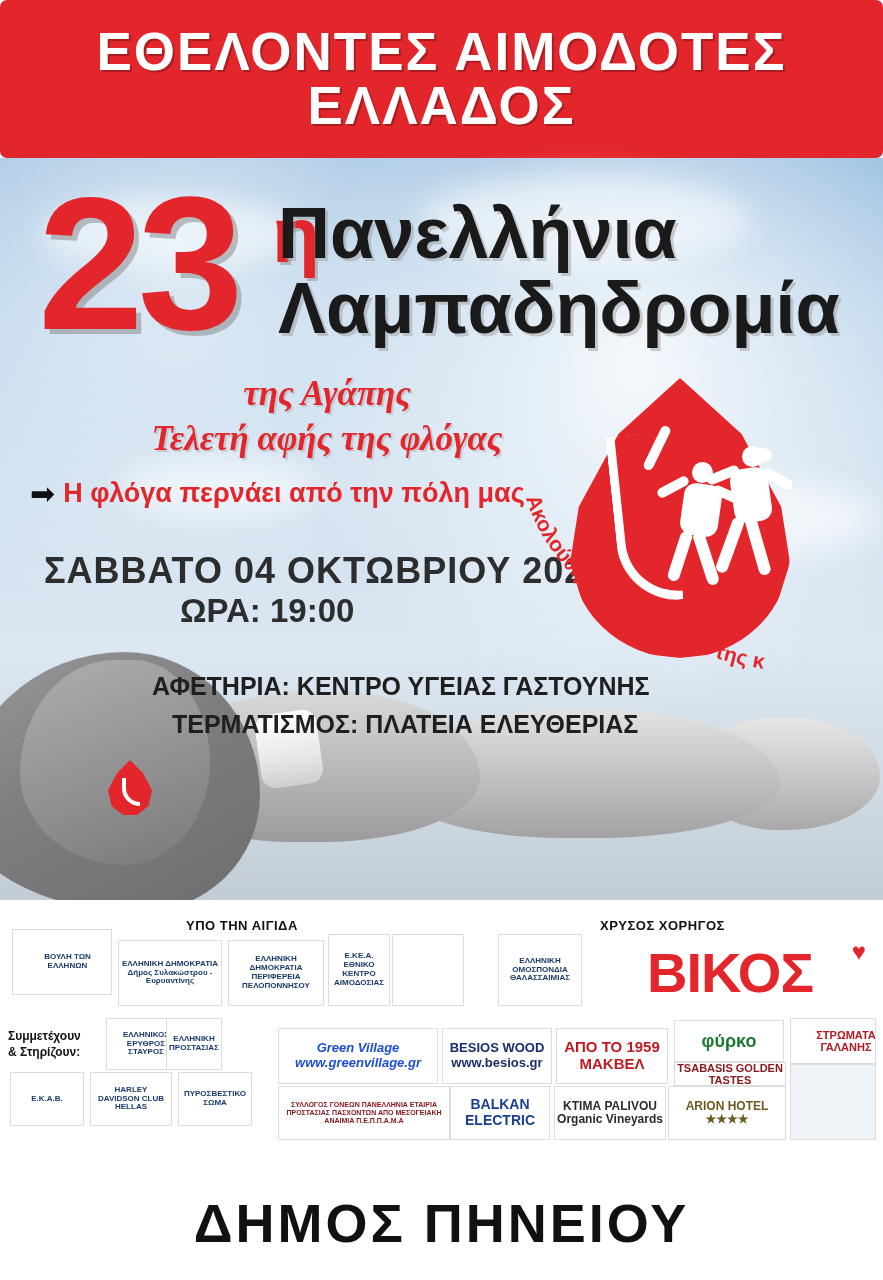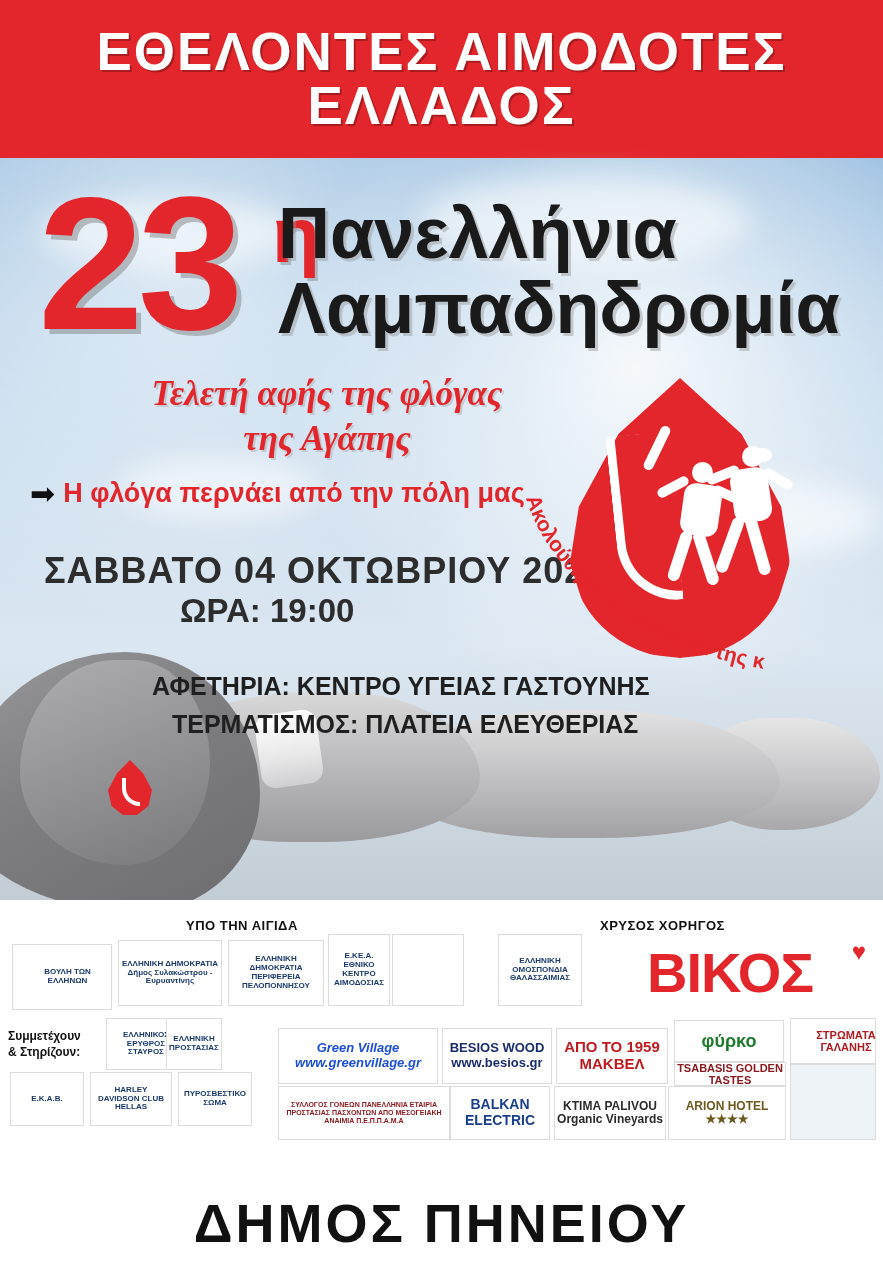--- a/index.html
+++ b/index.html
@@ -22,20 +22,21 @@
   .header-band {
     position: absolute;
     left: 0; top: 0;
     width: 883px;
     height: 158px;
     background: #e3262b;
     display: flex;
     flex-direction: column;
     align-items: center;
     justify-content: center;
+    border-radius: 7px;
   }
   .header-band .line {
     color: #ffffff;
     font-weight: bold;
     font-size: 53px;
     letter-spacing: 2px;
     line-height: 1.02;
     text-align: center;
     white-space: nowrap;
     text-shadow: 2px 2px 0 rgba(0,0,0,0.25);
@@ -399,22 +400,22 @@
   </div>
 
   <div class="big-23">23</div>
   <div class="suffix-i">η</div>
   <div class="title-main">
     <span class="l1">Πανελλήνια</span>
     <span class="l2">Λαμπαδηδρομία</span>
   </div>
 
   <div class="sub-script">
+    <div>της Αγάπης</div>
     <div>Τελετή αφής της φλόγας</div>
-    <div>της Αγάπης</div>
   </div>
 
   <div class="arrow-line">
     <span class="arrow-glyph">➡</span>
     <span class="arrow-text">Η φλόγα περνάει από την πόλη μας</span>
   </div>
 
   <div class="date-line">ΣΑΒΒΑΤΟ  04  ΟΚΤΩΒΡΙΟΥ 2025</div>
   <div class="time-line">ΩΡΑ: 19:00</div>
   <div class="start-line">ΑΦΕΤΗΡΙΑ: ΚΕΝΤΡΟ ΥΓΕΙΑΣ ΓΑΣΤΟΥΝΗΣ</div>
@@ -454,21 +455,21 @@
     <div class="sd"></div>
     <div class="sd-inner"></div>
   </div>
 
   <div class="sponsors">
 
     <div class="spons-label aegis-label">ΥΠΟ ΤΗΝ ΑΙΓΙΔΑ</div>
     <div class="spons-label gold-label">ΧΡΥΣΟΣ ΧΟΡΗΓΟΣ</div>
     <div class="support-label">Συμμετέχουν<br>&amp; Στηρίζουν:</div>
 
-    <div class="logo" style="left:12px; top:44px; width:100px; height:66px;padding-left:13px;">
+    <div class="logo" style="left:12px; top:29px; width:100px; height:66px;padding-left:13px;">
       <span>ΒΟΥΛΗ ΤΩΝ ΕΛΛΗΝΩΝ</span>
     </div>
     <div class="logo" style="left:118px; top:40px; width:104px; height:66px;">
       <span>ΕΛΛΗΝΙΚΗ ΔΗΜΟΚΡΑΤΙΑ
 Δήμος Συλακώστρου - Ευρυαντίνης</span>
     </div>
     <div class="logo" style="left:228px; top:40px; width:96px; height:66px;">
       <span>ΕΛΛΗΝΙΚΗ ΔΗΜΟΚΡΑΤΙΑ
 ΠΕΡΙΦΕΡΕΙΑ
 ΠΕΛΟΠΟΝΝΗΣΟΥ</span>

